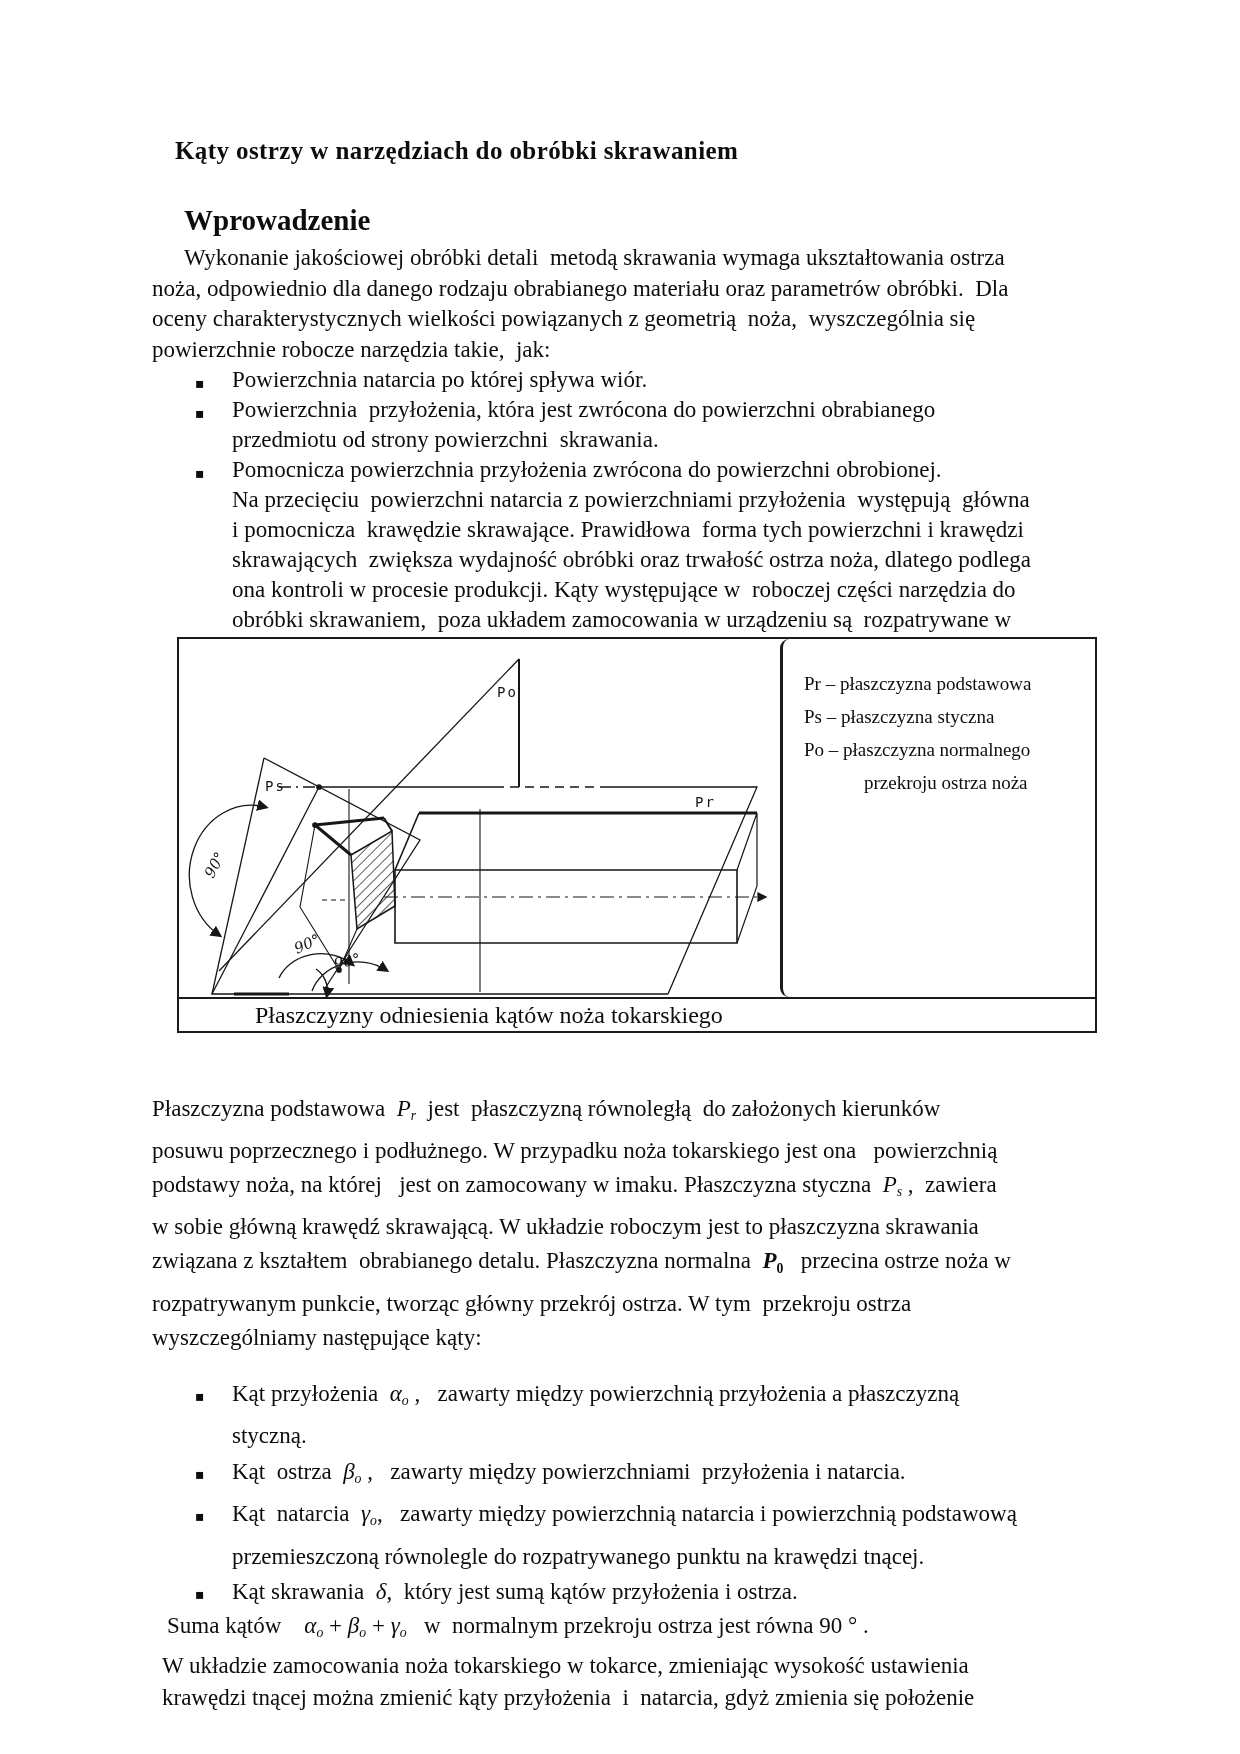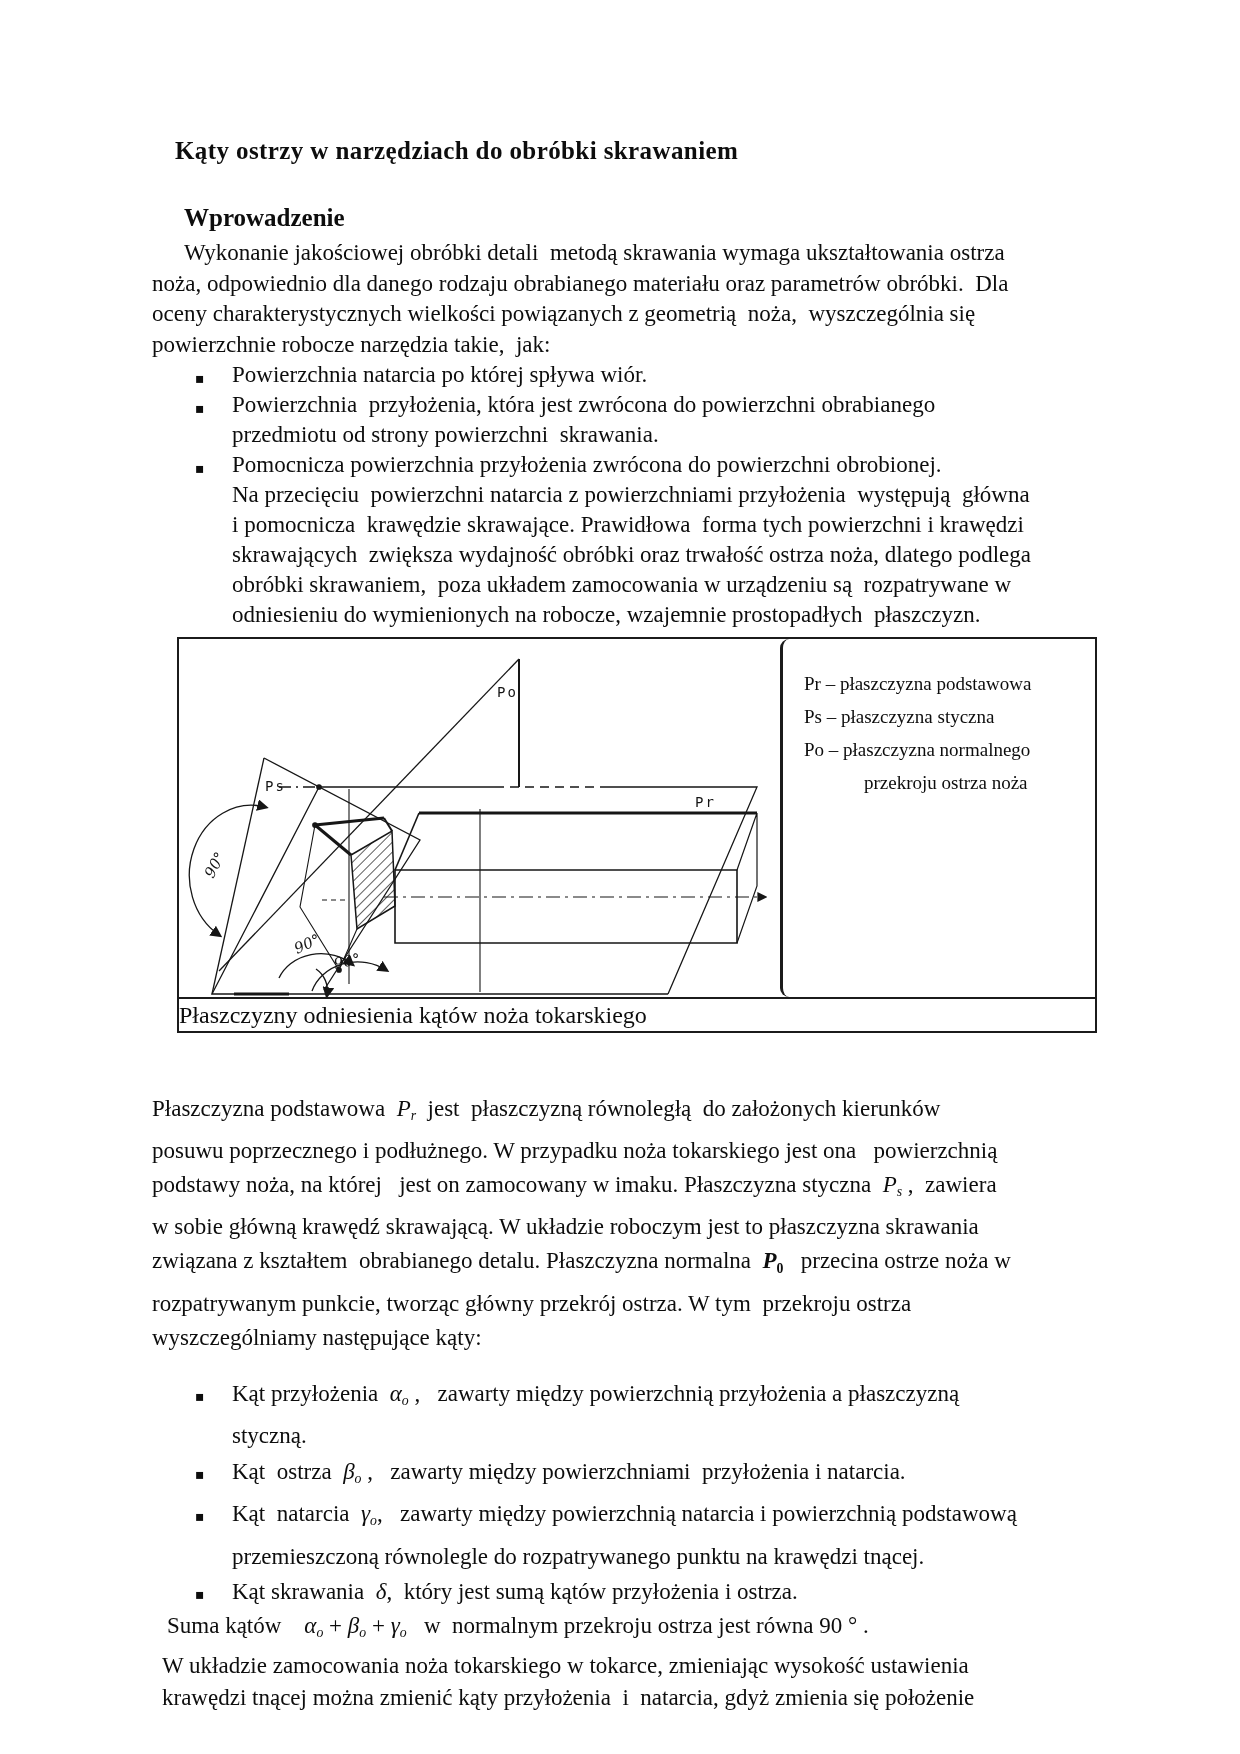--- a/index.html
+++ b/index.html
@@ -1,21 +1,21 @@
 <!DOCTYPE html>
 <html><head>
 <meta charset="utf-8">
 <style>
   html,body{margin:0;padding:0;background:#ffffff;}
   .page{position:relative;width:1240px;height:1754px;background:#ffffff;overflow:hidden;
         font-family:"Liberation Serif",serif;color:#0d0d0d;}
   .content{position:absolute;left:152px;top:0;width:985px;}
   .line{white-space:pre;}
   .doc-title{margin-top:137px;margin-left:23px;font-size:25px;font-weight:bold;letter-spacing:.4px;}
-  .section-heading{margin-top:39px;margin-left:32px;font-size:25px;font-weight:bold;}
+  .section-heading{margin-top:39px;margin-left:32px;font-size:29px;font-weight:bold;}
   .para{font-size:23px;}
   .intro{margin-top:6px;line-height:30.5px;}
   .intro .line:first-child{padding-left:32px;}
   .bullets{line-height:30px;}
   .bullets2{margin-top:20px;line-height:35.5px;}
   .bullet-item{position:relative;padding-left:80px;}
   .bullet-marker{position:absolute;left:43px;top:3px;font-size:14px;font-family:"DejaVu Sans",sans-serif;}
   .contpara{padding-left:80px;line-height:30px;}
   .planes{margin-top:33px;line-height:34.5px;}
   .sumline{padding-left:15px;line-height:32.5px;}
@@ -24,21 +24,21 @@
   .seg-s{font-style:italic;font-size:.6em;vertical-align:-.3em;}
   .seg-mb{font-style:italic;font-weight:bold;}
   .seg-sb{font-weight:bold;font-size:.6em;vertical-align:-.35em;}
   
   .fig{position:absolute;left:177px;top:637px;width:916px;height:392px;border:2px solid #1b1b1b;background:#fff;}
   .fig-draw{position:absolute;left:0;top:0;width:601px;height:358px;}
   .fig-legend{position:absolute;left:601px;top:0;right:0;height:358px;border-left:3px solid #1b1b1b;
               padding:28px 0 0 21px;box-sizing:border-box;font-size:19px;line-height:33px;border-radius:9px;}
   .fig-legend .line:nth-child(4){padding-left:60px;}
   .fig-caption{position:absolute;left:0;right:0;top:358px;height:32px;border-top:2px solid #1b1b1b;
-               font-size:24px;display:flex;align-items:center;}
+               font-size:24px;padding-left:76px;display:flex;align-items:center;}
   .figlab{font-family:"DejaVu Sans Mono",monospace;font-size:14px;fill:#141414;letter-spacing:2px;}
   .figang{font-family:"DejaVu Serif",serif;font-style:italic;font-size:15px;fill:#141414;}
 </style>
 </head>
 <body>
 
 <div class="page">
   <div class="content">
 
     <div class="doc-title">Kąty  ostrzy w  narzędziach do obróbki  skrawaniem</div>
@@ -70,20 +70,21 @@
           <div class="bullet-text">
             <div class="line"><span>Pomocnicza powierzchnia przyłożenia zwrócona do powierzchni obrobionej.</span></div>
           </div>
         </div>
       </div>
 
     <div class="para contpara">
         <div class="line"><span>Na przecięciu  powierzchni natarcia z powierzchniami przyłożenia  występują  główna</span></div>
         <div class="line"><span>i pomocnicza  krawędzie skrawające. Prawidłowa  forma tych powierzchni i krawędzi</span></div>
         <div class="line"><span>skrawających  zwiększa wydajność obróbki oraz trwałość ostrza noża, dlatego podlega</span></div>
+        <div class="line"><span>ona kontroli w procesie produkcji. Kąty występujące w  roboczej części narzędzia do</span></div>
         <div class="line"><span>obróbki skrawaniem,  poza układem zamocowania w urządzeniu są  rozpatrywane w</span></div>
         <div class="line"><span>odniesieniu do wymienionych na robocze, wzajemnie prostopadłych  płaszczyzn.</span></div>
       </div>
   </div>
 
   <div class="fig">
     <div class="fig-draw">
       <svg width="601" height="358" viewBox="0 0 601 358">
         <defs>
           <pattern id="hatch" width="7" height="7" patternUnits="userSpaceOnUse" patternTransform="rotate(45)">

